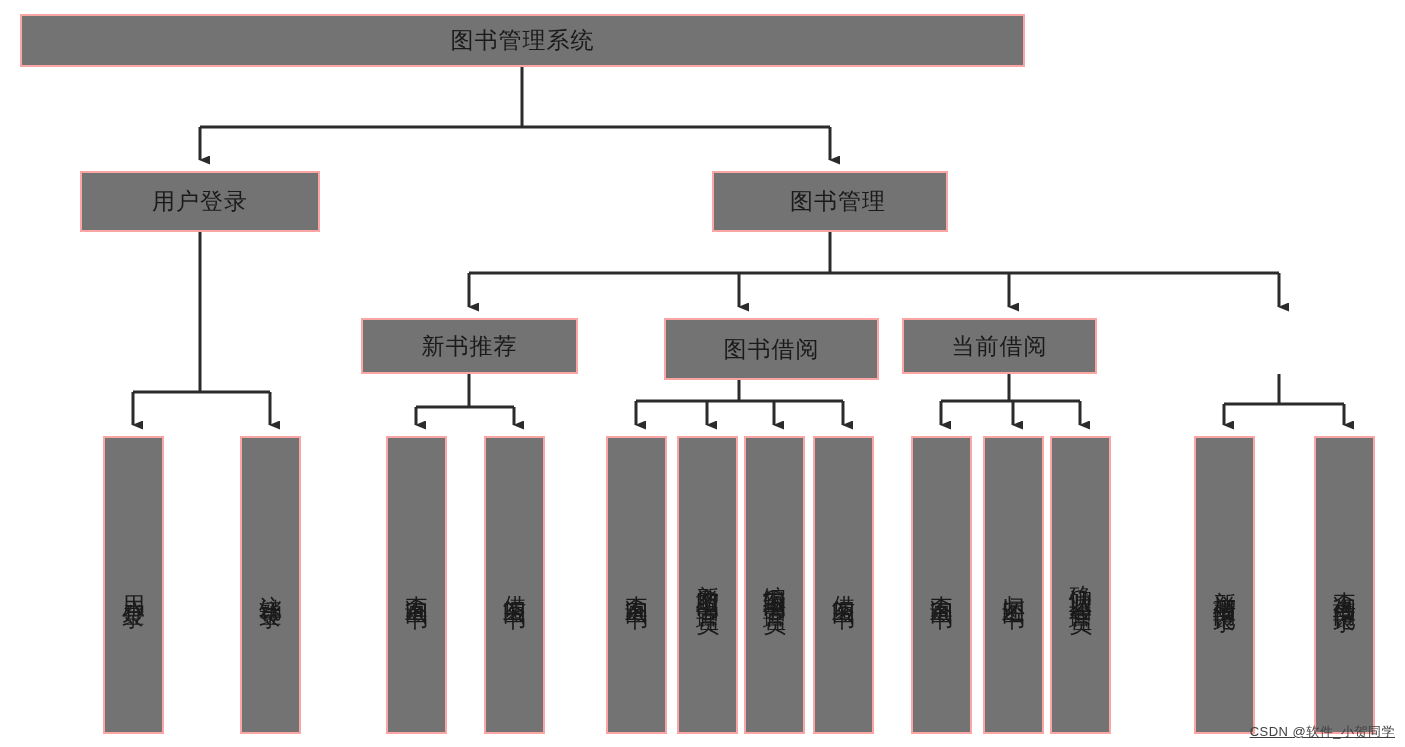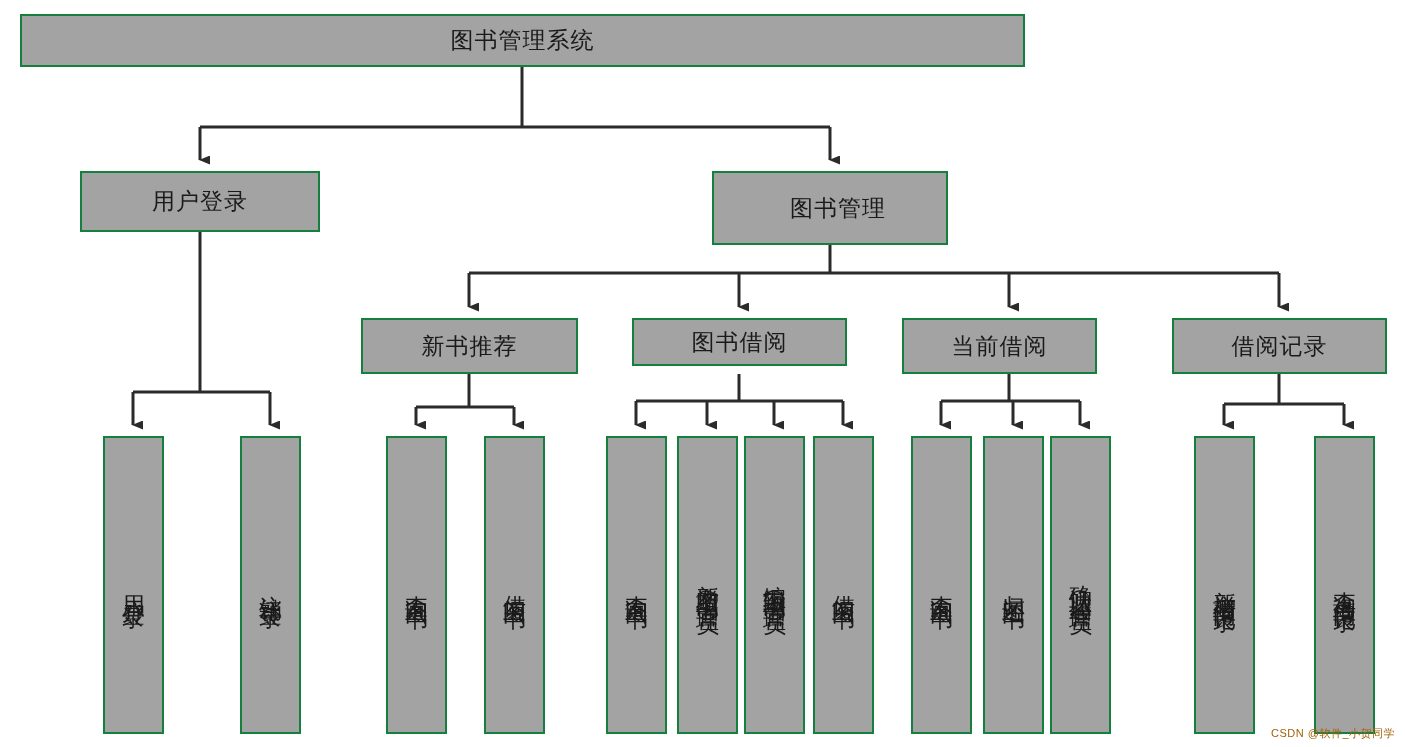--- a/index.html
+++ b/index.html
@@ -18,22 +18,22 @@
   svg.edges {
     position: absolute;
     left: 0;
     top: 0;
     width: 1405px;
     height: 747px;
   }
   .node {
     position: absolute;
     box-sizing: border-box;
-    border: 2px solid #15803d;
-    background: #a3a3a3;
+    border: 2px solid #fca5a5;
+    background: #737373;
     display: flex;
     align-items: center;
     justify-content: center;
     color: #1a1a1a;
   }
   .node.horiz {
     font-size: 23px;
     letter-spacing: 1px;
   }
   .node.vert {
@@ -47,25 +47,26 @@
   }
   .node.vert .vtext {
     writing-mode: vertical-rl;
     text-orientation: upright;
     display: block;
   }
   .watermark {
     position: absolute;
     right: 10px;
     bottom: 6px;
-    font-size: 11px;
-    color: #a16207;
+    font-size: 13px;
+    color: #404040;
     letter-spacing: 0.5px;
     white-space: nowrap;
     pointer-events: none;
+    text-decoration: underline;
   }
 </style>
 </head>
 <body>
 
 <div id="canvas">
 
   <svg class="edges" viewBox="0 0 1405 747" xmlns="http://www.w3.org/2000/svg">
     <defs>
       <marker id="arrowhead" markerWidth="9" markerHeight="11" refX="4.5" refY="10" orient="auto" markerUnits="userSpaceOnUse">
@@ -116,35 +117,32 @@
     </g>
   </svg>
 
   <div class="node horiz" style="left:20px; top:14px; width:1005px; height:53px;">
     <span>图书管理系统</span>
   </div>
 
   <div class="node horiz" style="left:80px; top:171px; width:240px; height:61px;">
     <span>用户登录</span>
   </div>
-  <div class="node horiz" style="left:712px; top:171px; width:236px; height:74px;padding-left:16px;">
+  <div class="node horiz" style="left:712px; top:171px; width:236px; height:61px;padding-left:16px;">
     <span>图书管理</span>
   </div>
 
   <div class="node horiz" style="left:361px; top:318px; width:217px; height:56px;text-align:right;">
     <span>新书推荐</span>
   </div>
-  <div class="node horiz" style="left:632px; top:318px; width:215px; height:48px;text-align:center;">
+  <div class="node horiz" style="left:664px; top:318px; width:215px; height:62px;text-align:center;">
     <span>图书借阅</span>
   </div>
   <div class="node horiz" style="left:902px; top:318px; width:195px; height:56px;">
     <span>当前借阅</span>
-  </div>
-  <div class="node horiz" style="left:1172px; top:318px; width:215px; height:56px;">
-    <span>借阅记录</span>
   </div>
 
   <div class="node vert" style="left:103px; top:436px; width:61px; height:298px;">
     <span class="vtext">用户登录</span>
   </div>
   <div class="node vert" style="left:240px; top:436px; width:61px; height:298px;">
     <span class="vtext">注销登录</span>
   </div>
 
   <div class="node vert" style="left:386px; top:436px; width:61px; height:298px;">

